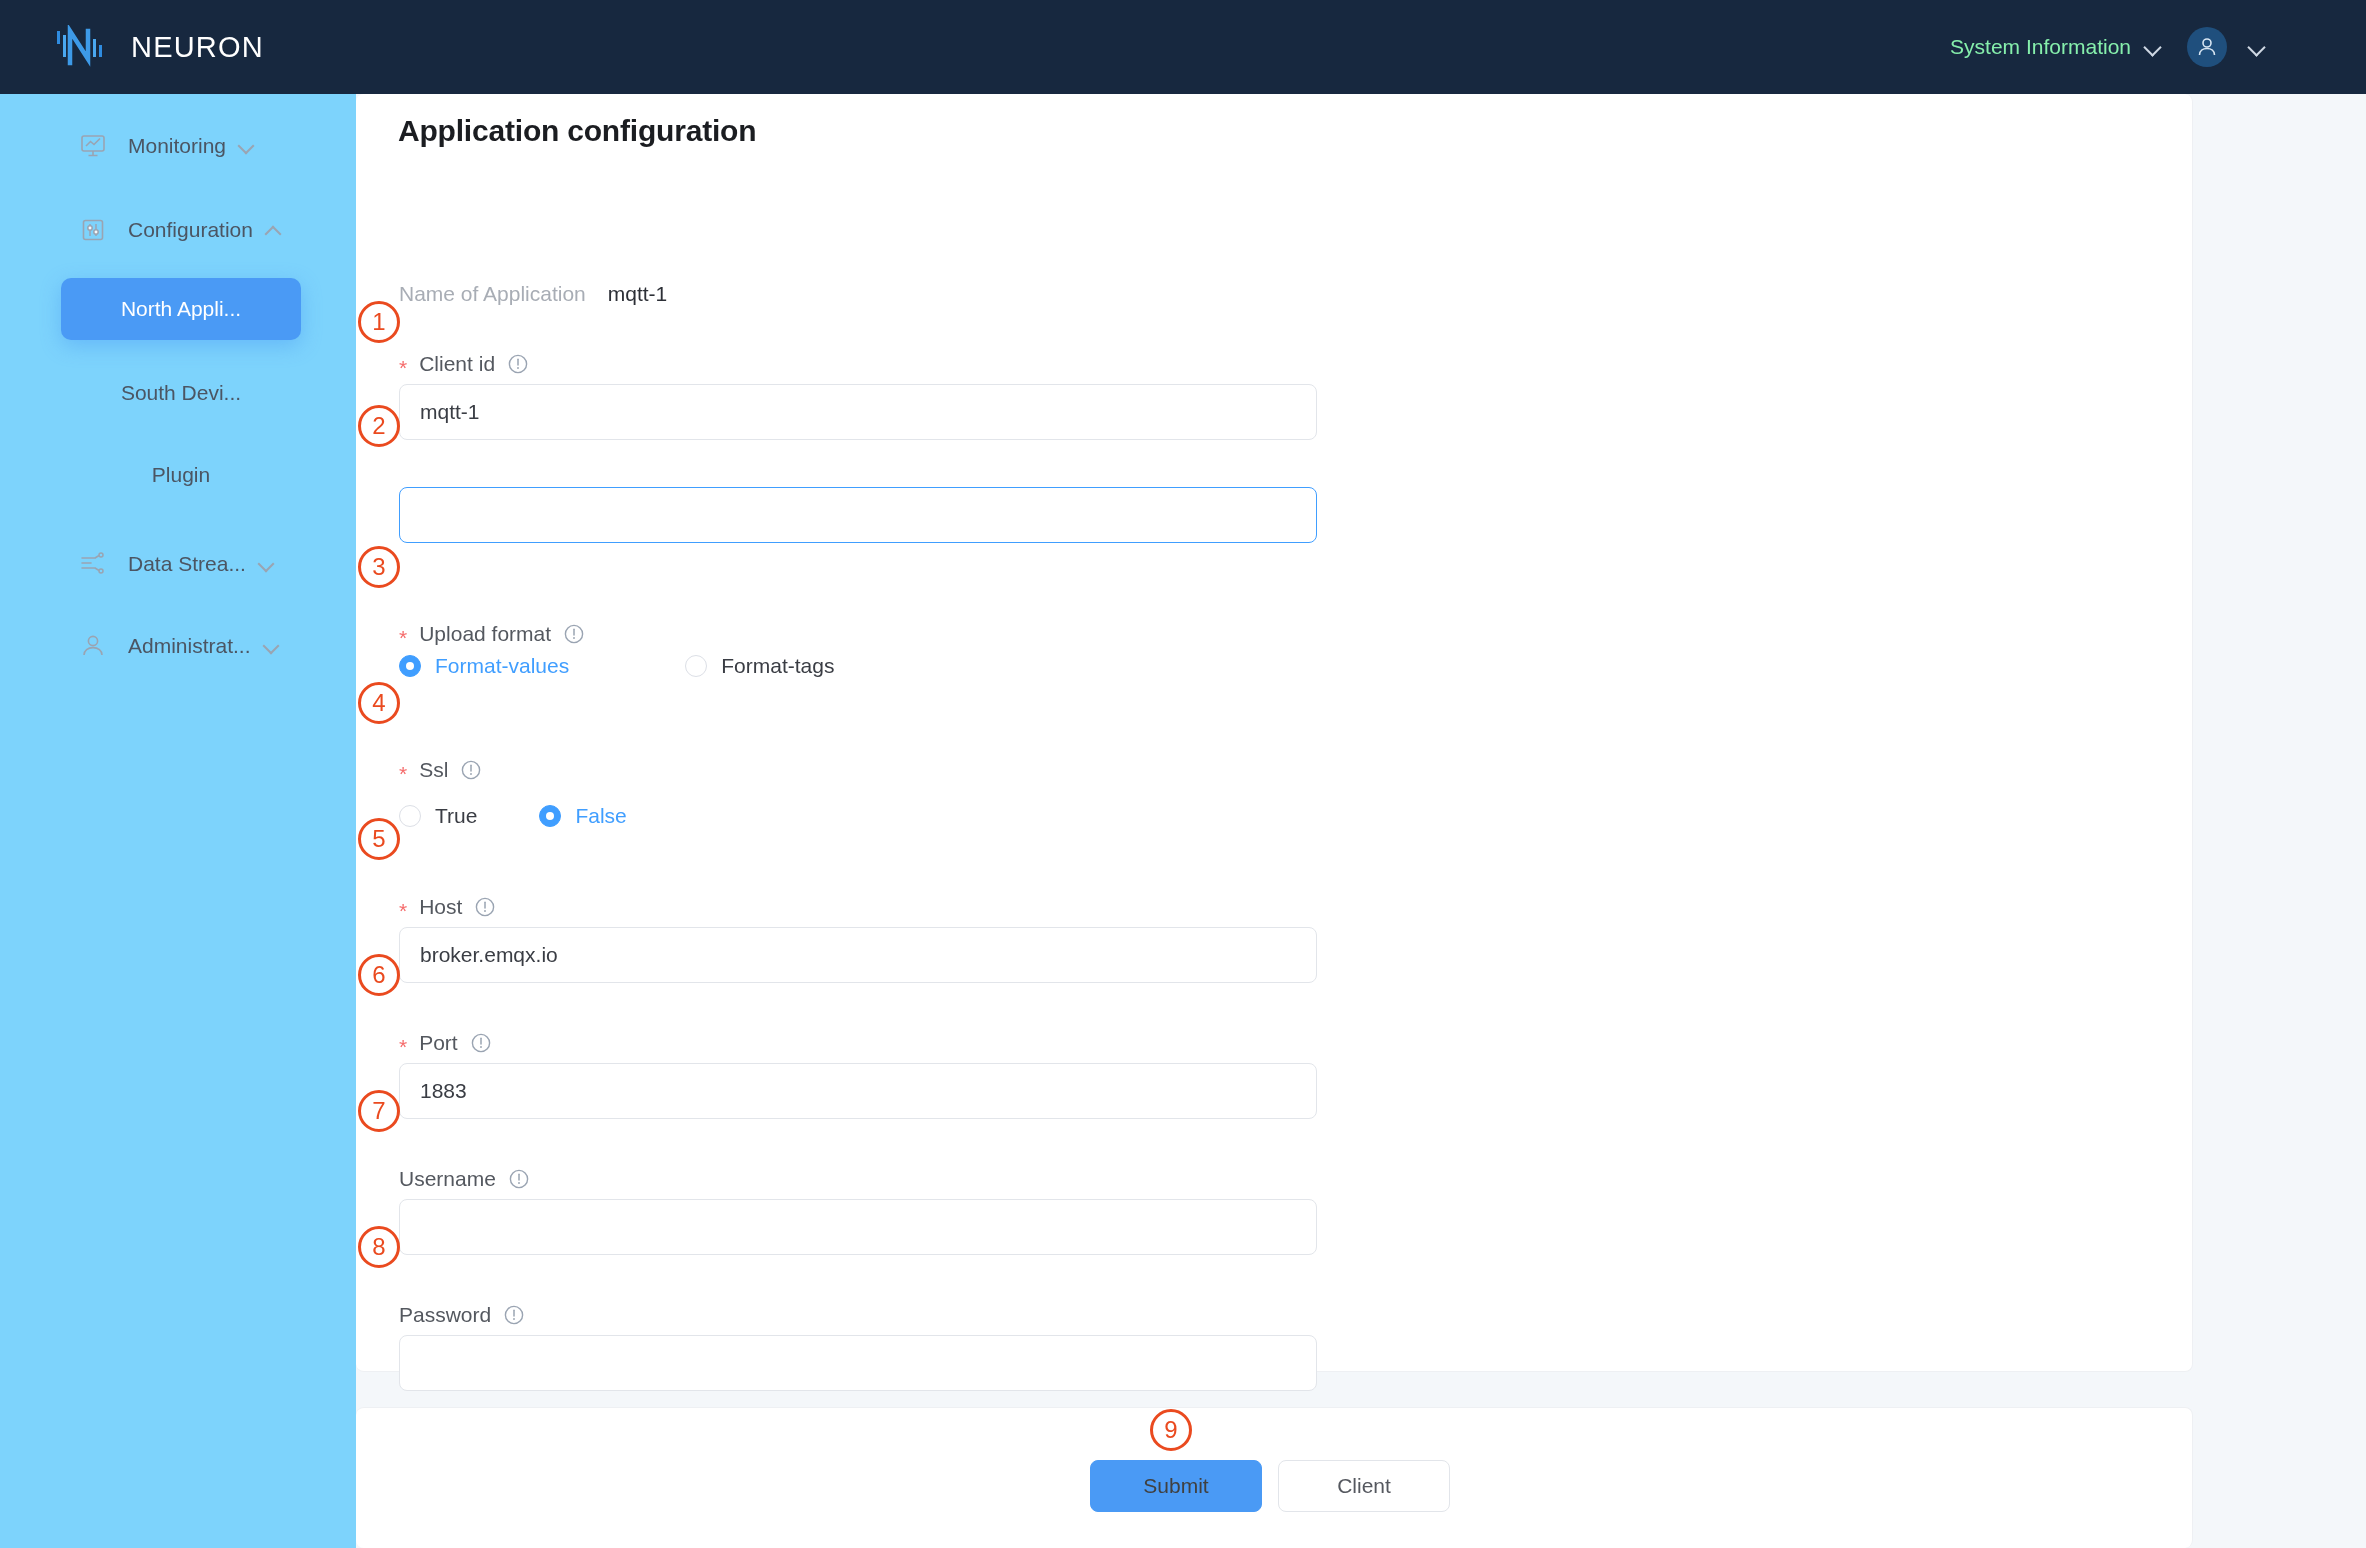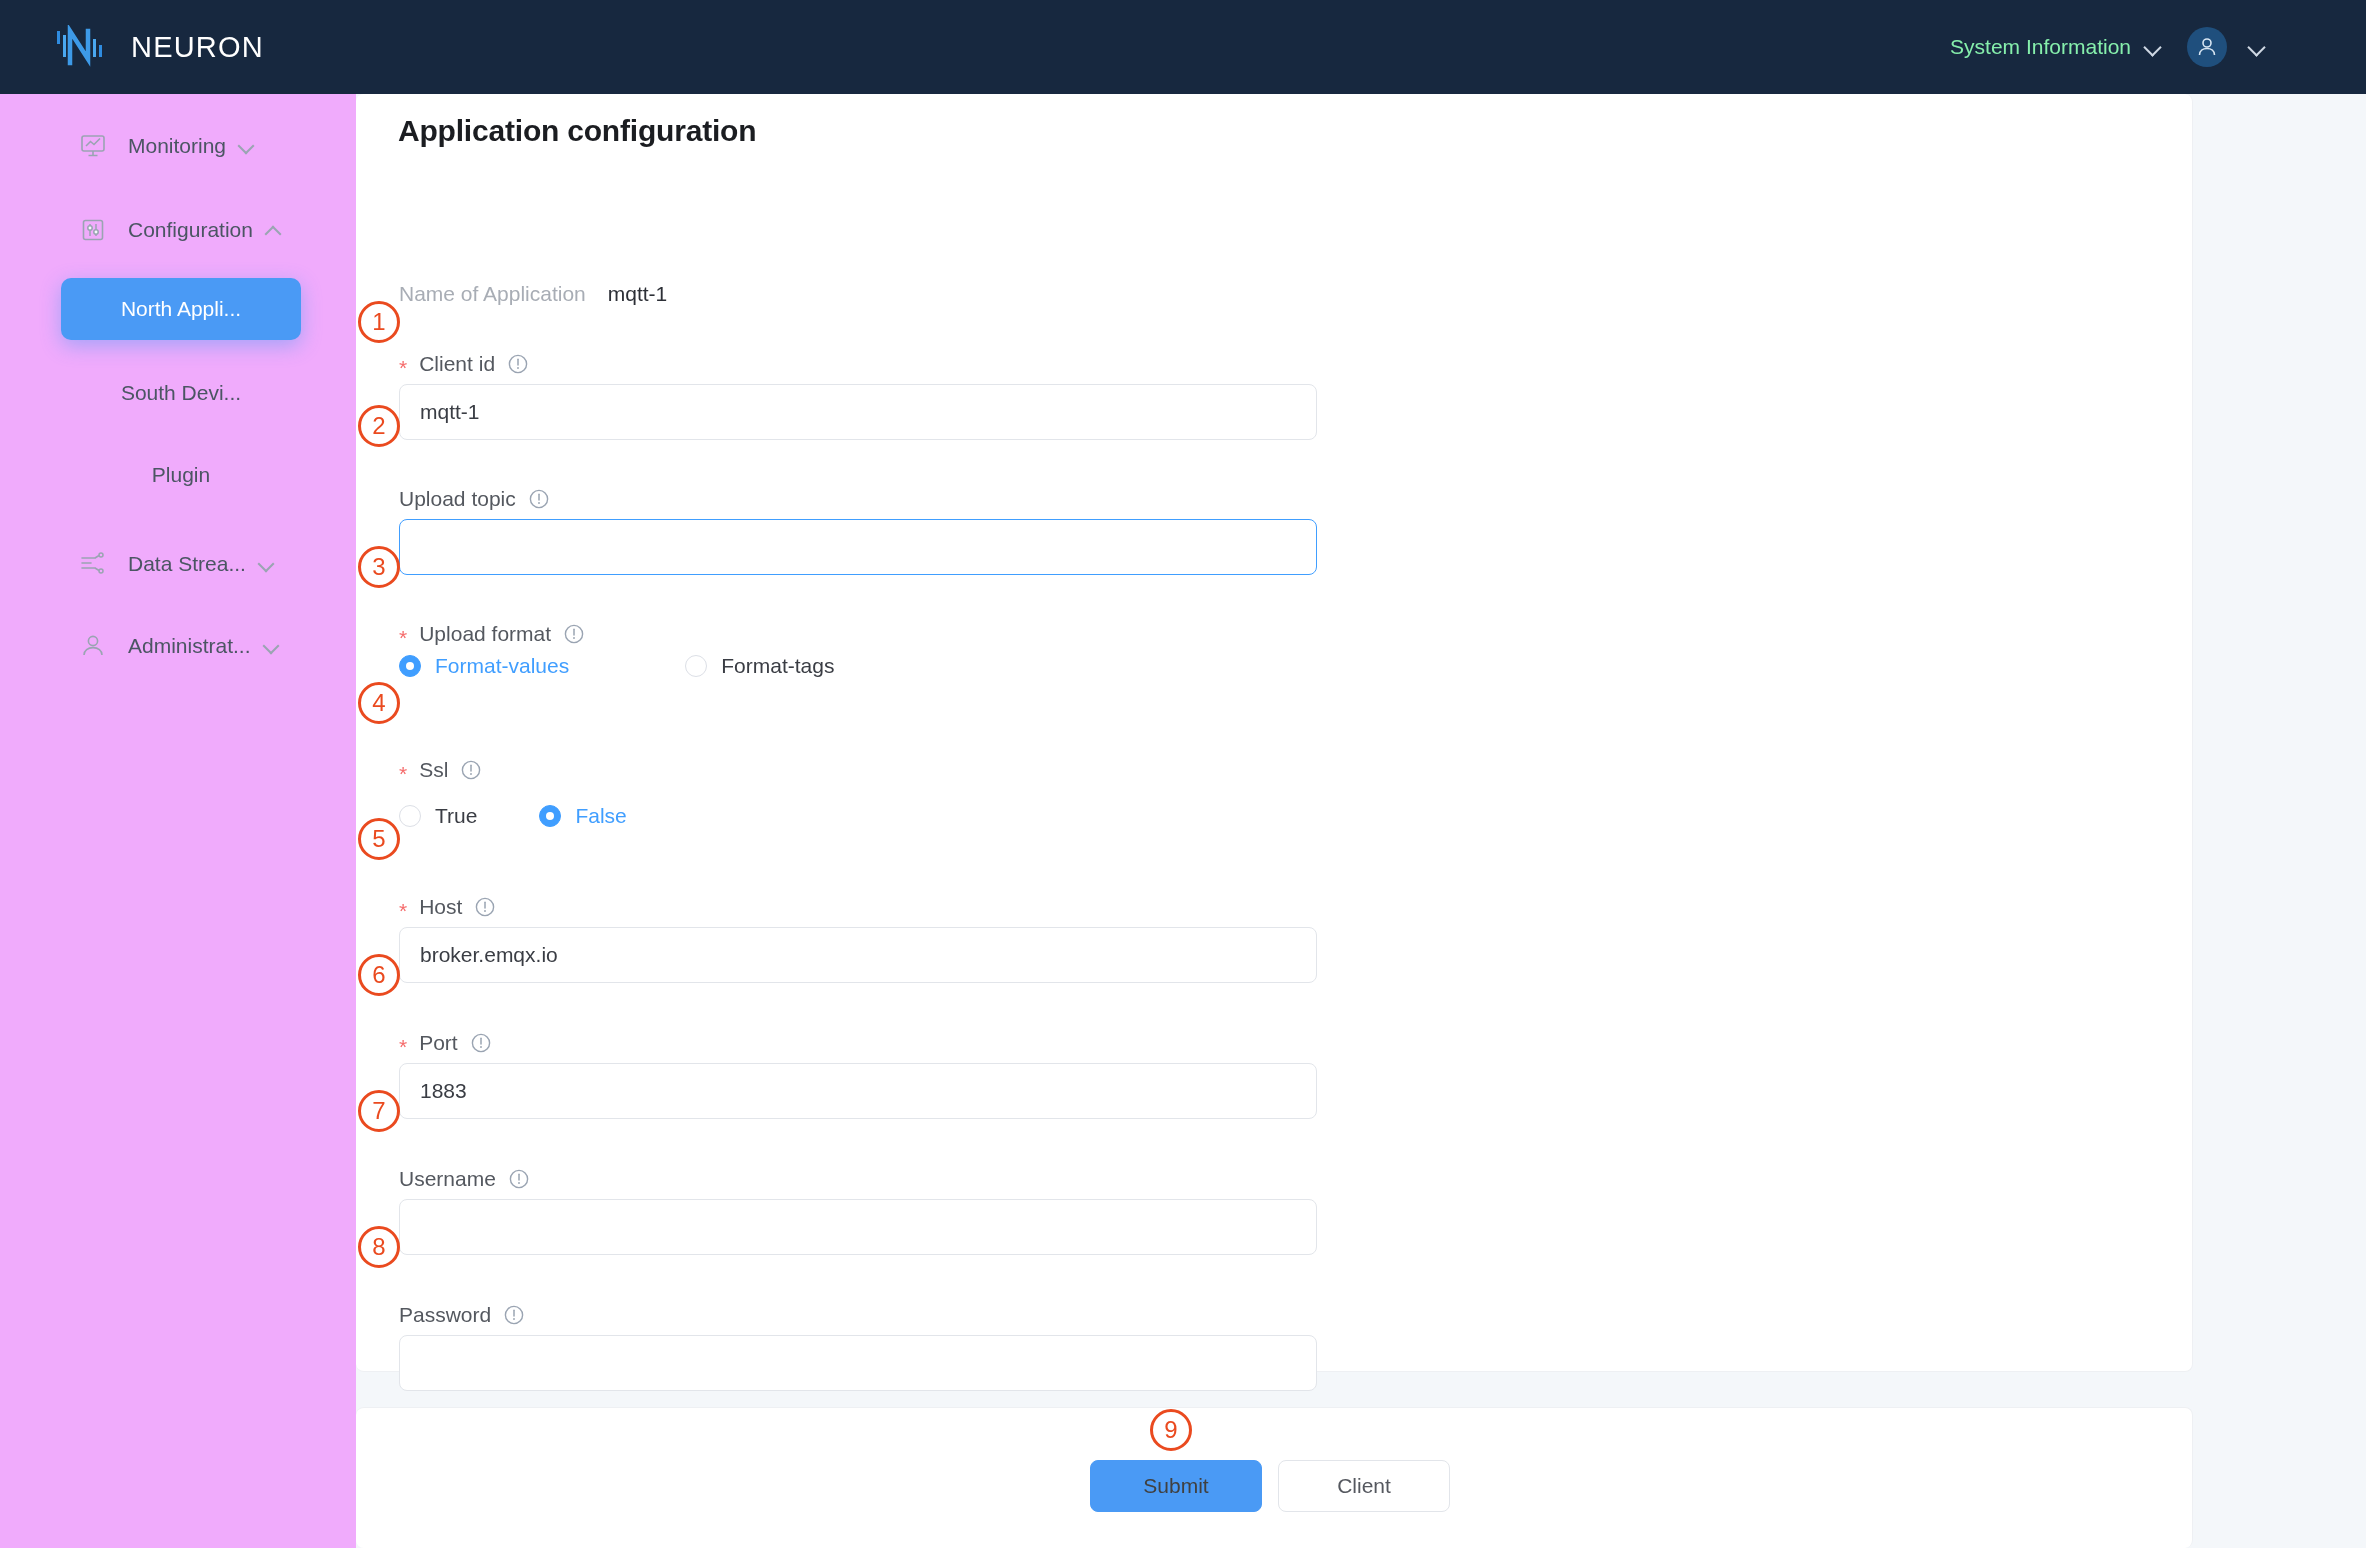--- a/index.html
+++ b/index.html
@@ -34,21 +34,21 @@
   }
   .avatar-wrap { display: flex; align-items: center; gap: 22px; cursor: pointer; }
   .avatar {
     width: 40px; height: 40px; border-radius: 50%; background: #1f4f7d;
     display: flex; align-items: center; justify-content: center;
   }
 
   
   .sidebar {
     position: absolute; left: 0; top: 94px; width: 356px; height: 1454px;
-    background: #f0abfc;
+    background: #7dd3fc;
   }
   .nav-item {
     display: flex; align-items: center; height: 60px;
     padding-left: 78px; cursor: pointer; position: relative;
   }
   .nav-item .nav-ico {
     width: 30px; height: 30px; margin-right: 20px; flex: 0 0 auto;
     display: flex; align-items: center; justify-content: center;
   }
   .nav-label { font-size: 21px; color: #4b5563; white-space: nowrap; }
@@ -265,30 +265,20 @@
               <circle cx="11" cy="15" r="0.95" fill="#9aa4b2"></circle>
             </svg>
           </span>
         </div>
         <div class="input">
           <span>mqtt-1</span>
         </div>
       </div>
 
       <div class="field" style="top:393px;">
-        <div class="field-label">
-          <span>Upload topic</span>
-          <span class="info-ico">
-            <svg width="22" height="22" viewBox="0 0 22 22">
-              <circle cx="11" cy="11" r="8.6" stroke="#9aa4b2" stroke-width="1.4" fill="none"></circle>
-              <path d="M11 6.3 L11 12.1" stroke="#9aa4b2" stroke-width="1.5" stroke-linecap="round"></path>
-              <circle cx="11" cy="15" r="0.95" fill="#9aa4b2"></circle>
-            </svg>
-          </span>
-        </div>
         <div class="input focused">
           <span></span>
         </div>
       </div>
 
       <div class="field" style="top:528px;">
         <div class="field-label">
           <span class="req-star">*</span>
           <span>Upload format</span>
           <span class="info-ico">

